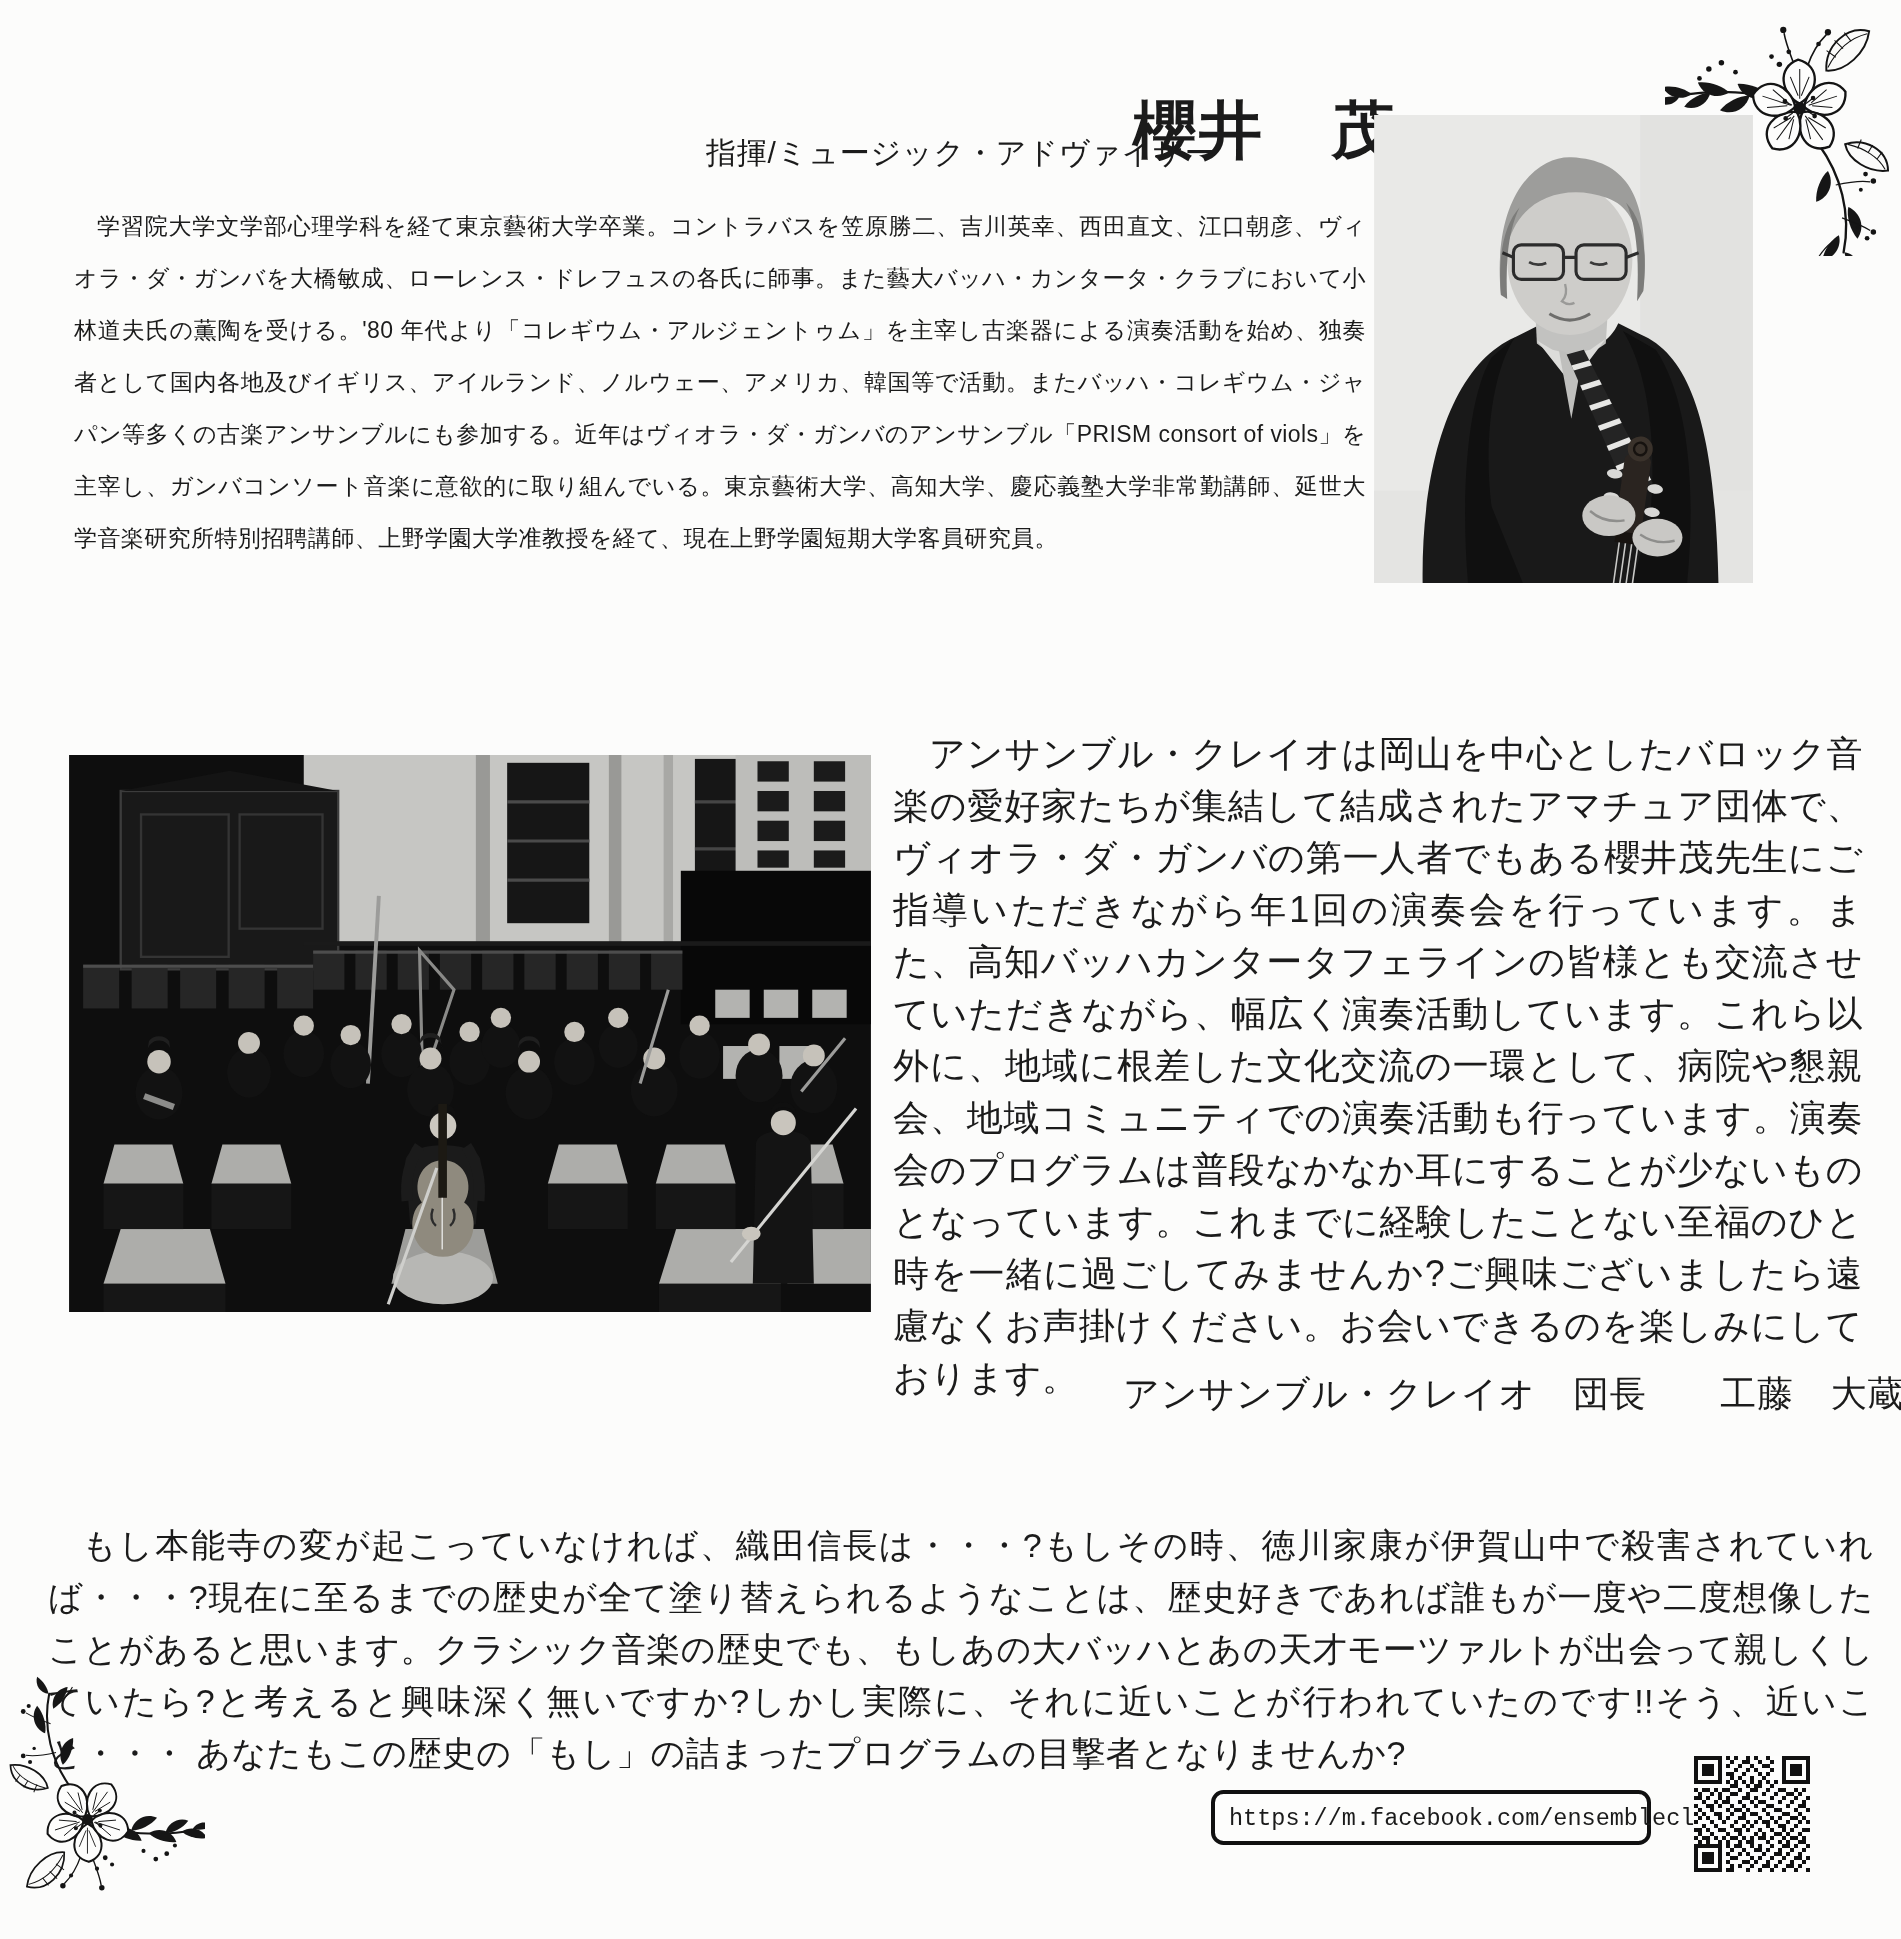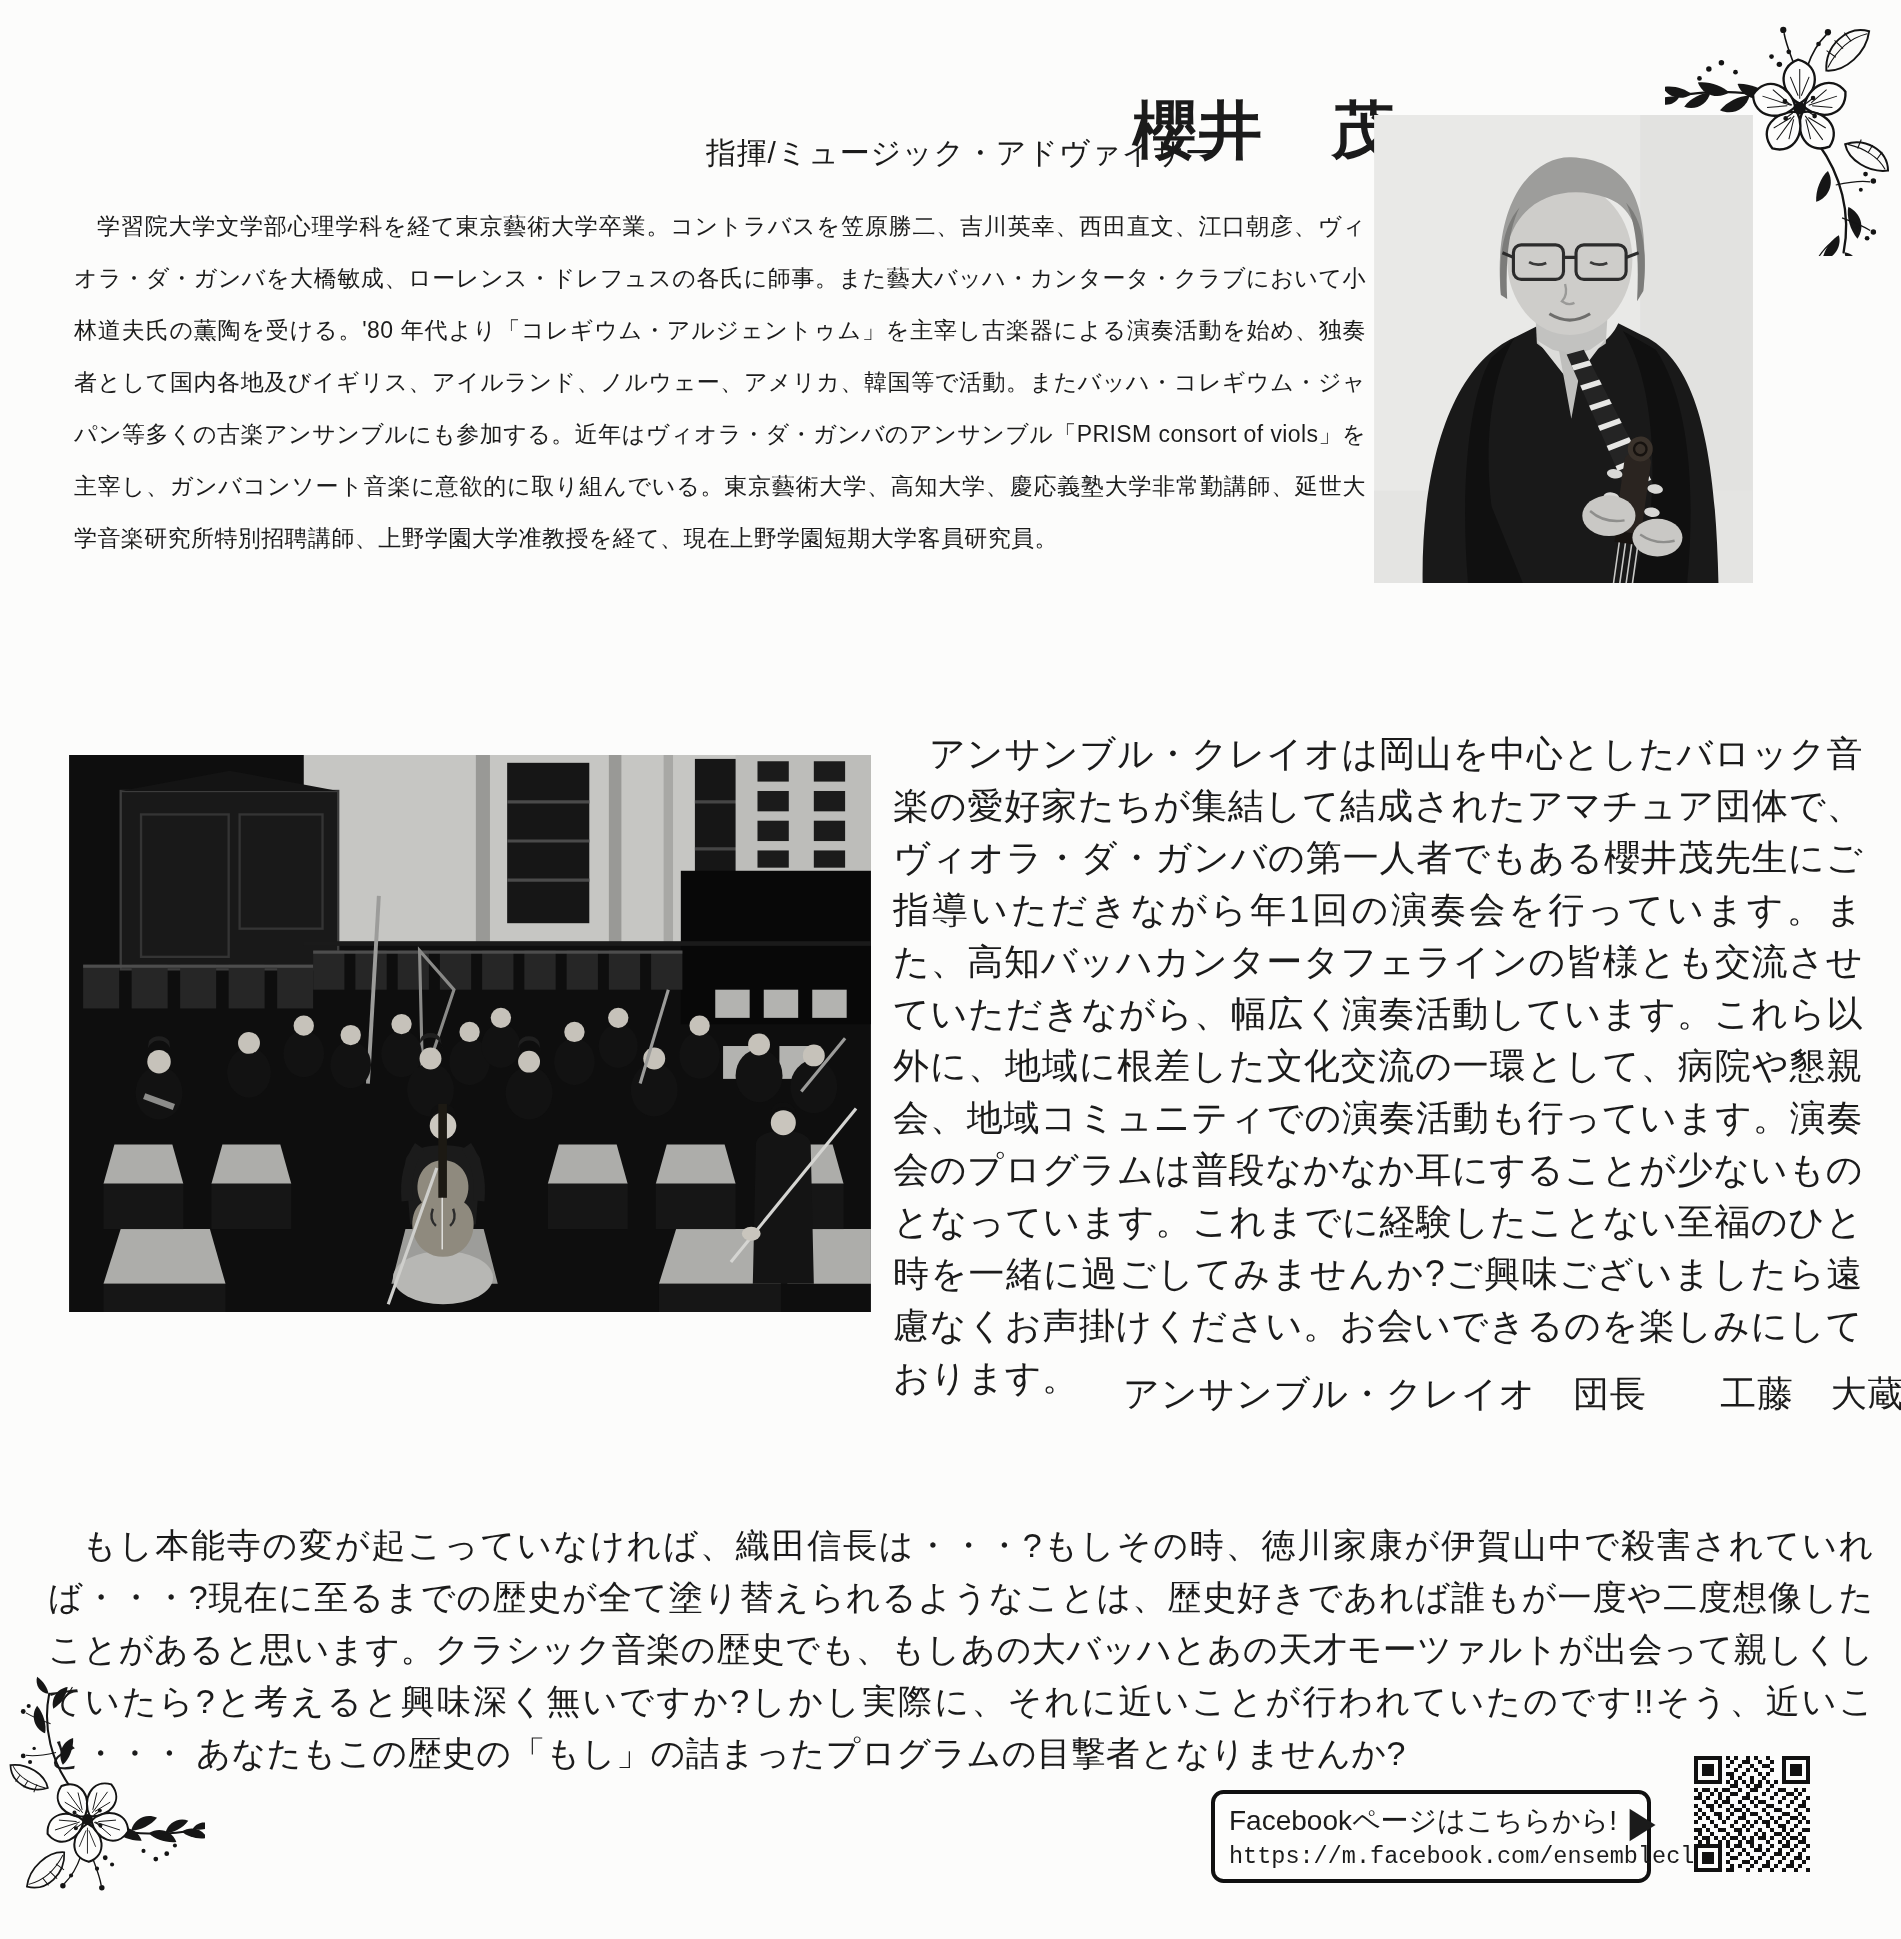--- a/index.html
+++ b/index.html
@@ -335,24 +335,20 @@
     </g>
   </svg>
 
   <div class="abs jp indent" id="ensemble-text">アンサンブル・クレイオは岡山を中心としたバロック音楽の愛好家たちが集結して結成されたアマチュア団体で、ヴィオラ・ダ・ガンバの第一人者でもある櫻井茂先生にご指導いただきながら年1回の演奏会を行っています。また、高知バッハカンタータフェラインの皆様とも交流させていただきながら、幅広く演奏活動しています。これら以外に、地域に根差した文化交流の一環として、病院や懇親会、地域コミュニティでの演奏活動も行っています。演奏会のプログラムは普段なかなか耳にすることが少ないものとなっています。これまでに経験したことない至福のひと時を一緒に過ごしてみませんか?ご興味ございましたら遠慮なくお声掛けください。お会いできるのを楽しみにしております。</div>
 
   <div class="abs" id="signature">アンサンブル・クレイオ　団長　　工藤　大蔵</div>
 
   <div class="abs jp indent" id="history-text">もし本能寺の変が起こっていなければ、織田信長は・・・?もしその時、徳川家康が伊賀山中で殺害されていれば・・・?現在に至るまでの歴史が全て塗り替えられるようなことは、歴史好きであれば誰もが一度や二度想像したことがあると思います。クラシック音楽の歴史でも、もしあの大バッハとあの天才モーツァルトが出会って親しくしていたら?と考えると興味深く無いですか?しかし実際に、それに近いことが行われていたのです!!そう、近いこと・・・ あなたもこの歴史の「もし」の詰まったプログラムの目撃者となりませんか?</div>
 
   <div class="abs" id="fb-box">
-    <div class="fb-line1">
-      <span>Facebookページはこちらから!</span>
-      <span class="fb-arrow">▶</span>
-    </div>
     <div class="fb-url">https://m.facebook.com/ensembleclio/</div>
   </div>
 
   <svg class="abs" style="left:1694px;top:1752px;" width="116" height="124" viewBox="0 0 29 29" shape-rendering="crispEdges">
     <rect width="29" height="29" fill="#fdfdfc"></rect>
     <g fill="#111111">
       <path fill-rule="evenodd" d="M0,0 h7 v7 h-7 z M1,1 v5 h5 v-5 z"></path>
         <rect x="2" y="2" width="3" height="3"></rect>
       <path fill-rule="evenodd" d="M22,0 h7 v7 h-7 z M23,1 v5 h5 v-5 z"></path>
         <rect x="24" y="2" width="3" height="3"></rect>

